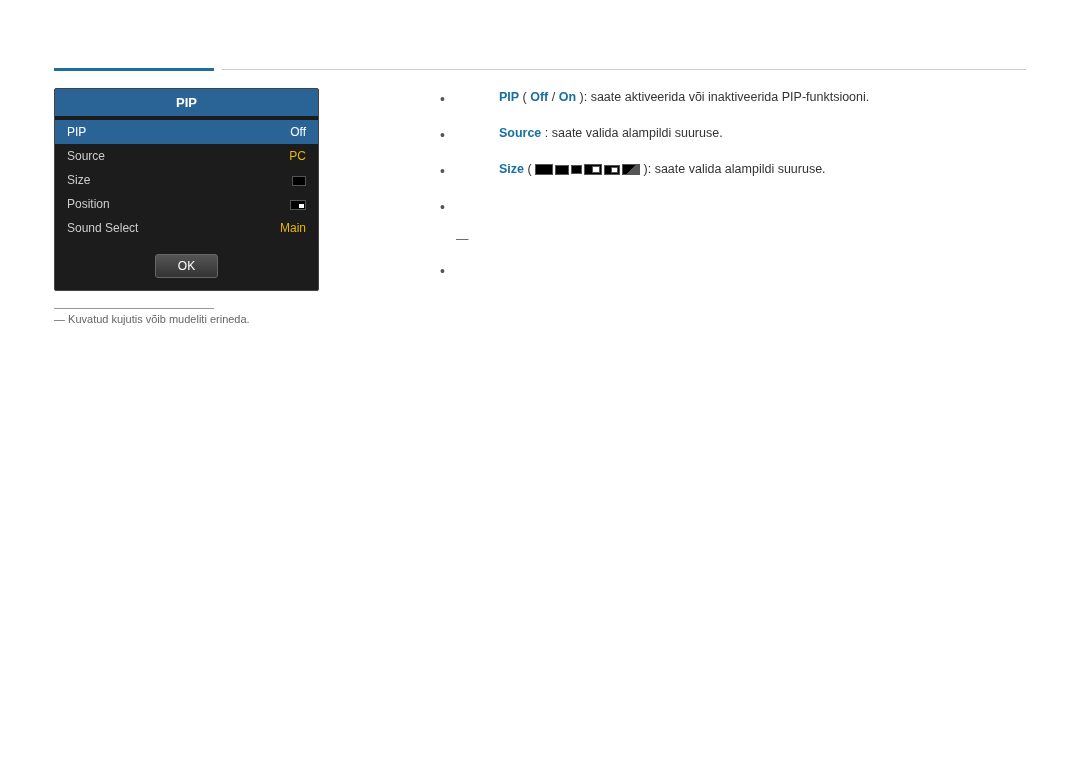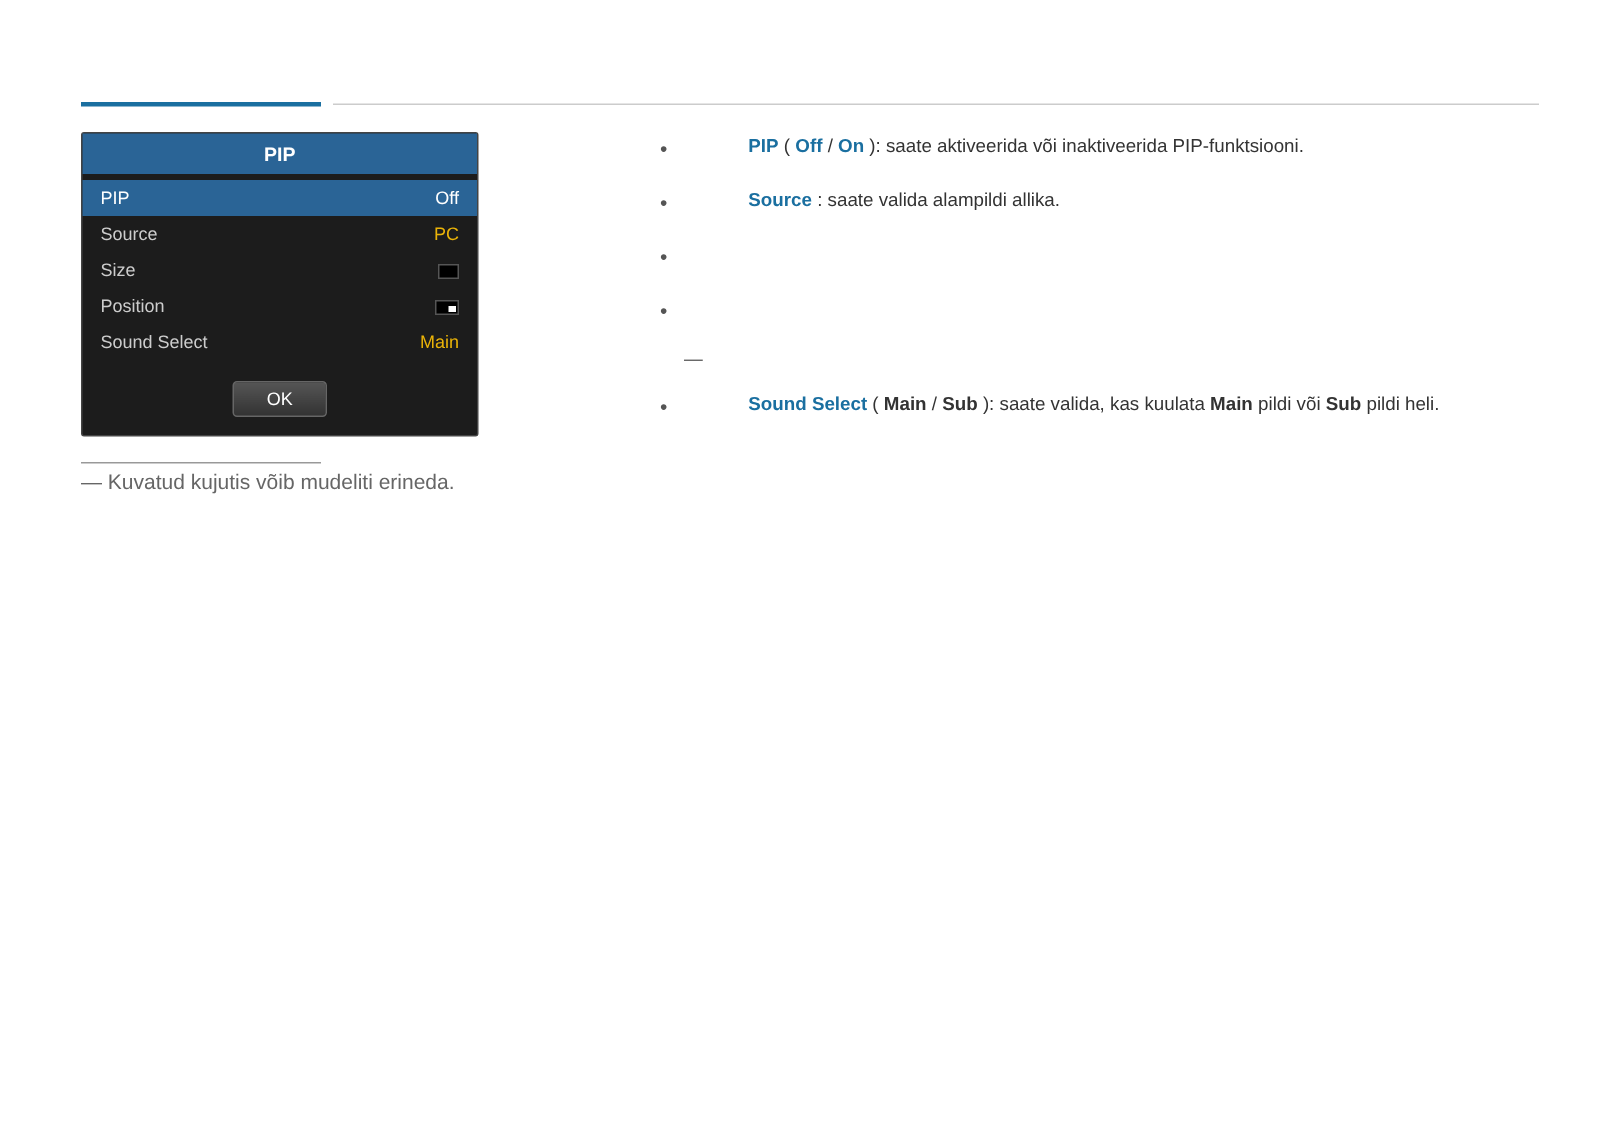--- a/index.html
+++ b/index.html
@@ -94,21 +94,21 @@
       padding: 4px 22px;
       font-size: 12px;
       cursor: pointer;
     }
 
     
     .footnote {
       position: absolute;
       top: 308px;
       left: 54px;
-      font-size: 14px;
+      font-size: 11px;
       color: #666;
     }
     .footnote-line {
       width: 160px;
       height: 1px;
       background: #999;
       margin-bottom: 4px;
     }
 
     
@@ -266,48 +266,49 @@
         <span> / </span>
         <span class="bold-blue">On</span>
         <span>): saate aktiveerida või inaktiveerida PIP-funktsiooni.</span>
       </span>
     </li>
 
     <li>
       <span class="bullet-dot">•</span>
       <span class="bullet-text">
         <span class="bold-blue">Source</span>
-        <span>: saate valida alampildi allika.</span>
-      </span>
-    </li>
-
-    <li>
-      <span class="bullet-dot">•</span>
+        <span>: saate valida alampildi suuruse.</span>
+      </span>
+    </li>
+
+    <li>
+      <span class="bullet-dot">•</span>
+      <span class="bullet-text">
+        <span class="bold-blue">Size</span>
+        <span> (</span>
+        <span class="inline-icons">
+          <span class="si si-1" style="width:18px;height:11px;"></span>
+          <span class="si si-2" style="width:14px;height:10px;"></span>
+          <span class="si si-3" style="width:11px;height:9px;"></span>
+          <span class="si si-4" style="width:18px;height:11px;"></span>
+          <span class="si si-5" style="width:16px;height:10px;"></span>
+          <span class="si si-diag" style="width:18px;height:11px;"></span>
+        </span>
+        <span>): saate valida alampildi suuruse.</span>
+      </span>
     </li>
 
     <li>
       <span class="bullet-dot">•</span>
     </li>
   </ul>
 
   <div class="indent-note">
     <span class="dash-prefix">―</span>
   </div>
 
   <ul class="bullet-list">
 
     <li>
       <span class="bullet-dot">•</span>
-      <span class="bullet-text">
-        <span class="bold-blue">Sound Select</span>
-        <span> (</span>
-        <span class="bold-black">Main</span>
-        <span> / </span>
-        <span class="bold-black">Sub</span>
-        <span>): saate valida, kas kuulata </span>
-        <span class="bold-black">Main</span>
-        <span> pildi või </span>
-        <span class="bold-black">Sub</span>
-        <span> pildi heli.</span>
-      </span>
     </li>
   </ul>
 </div>
 
 </body></html>

